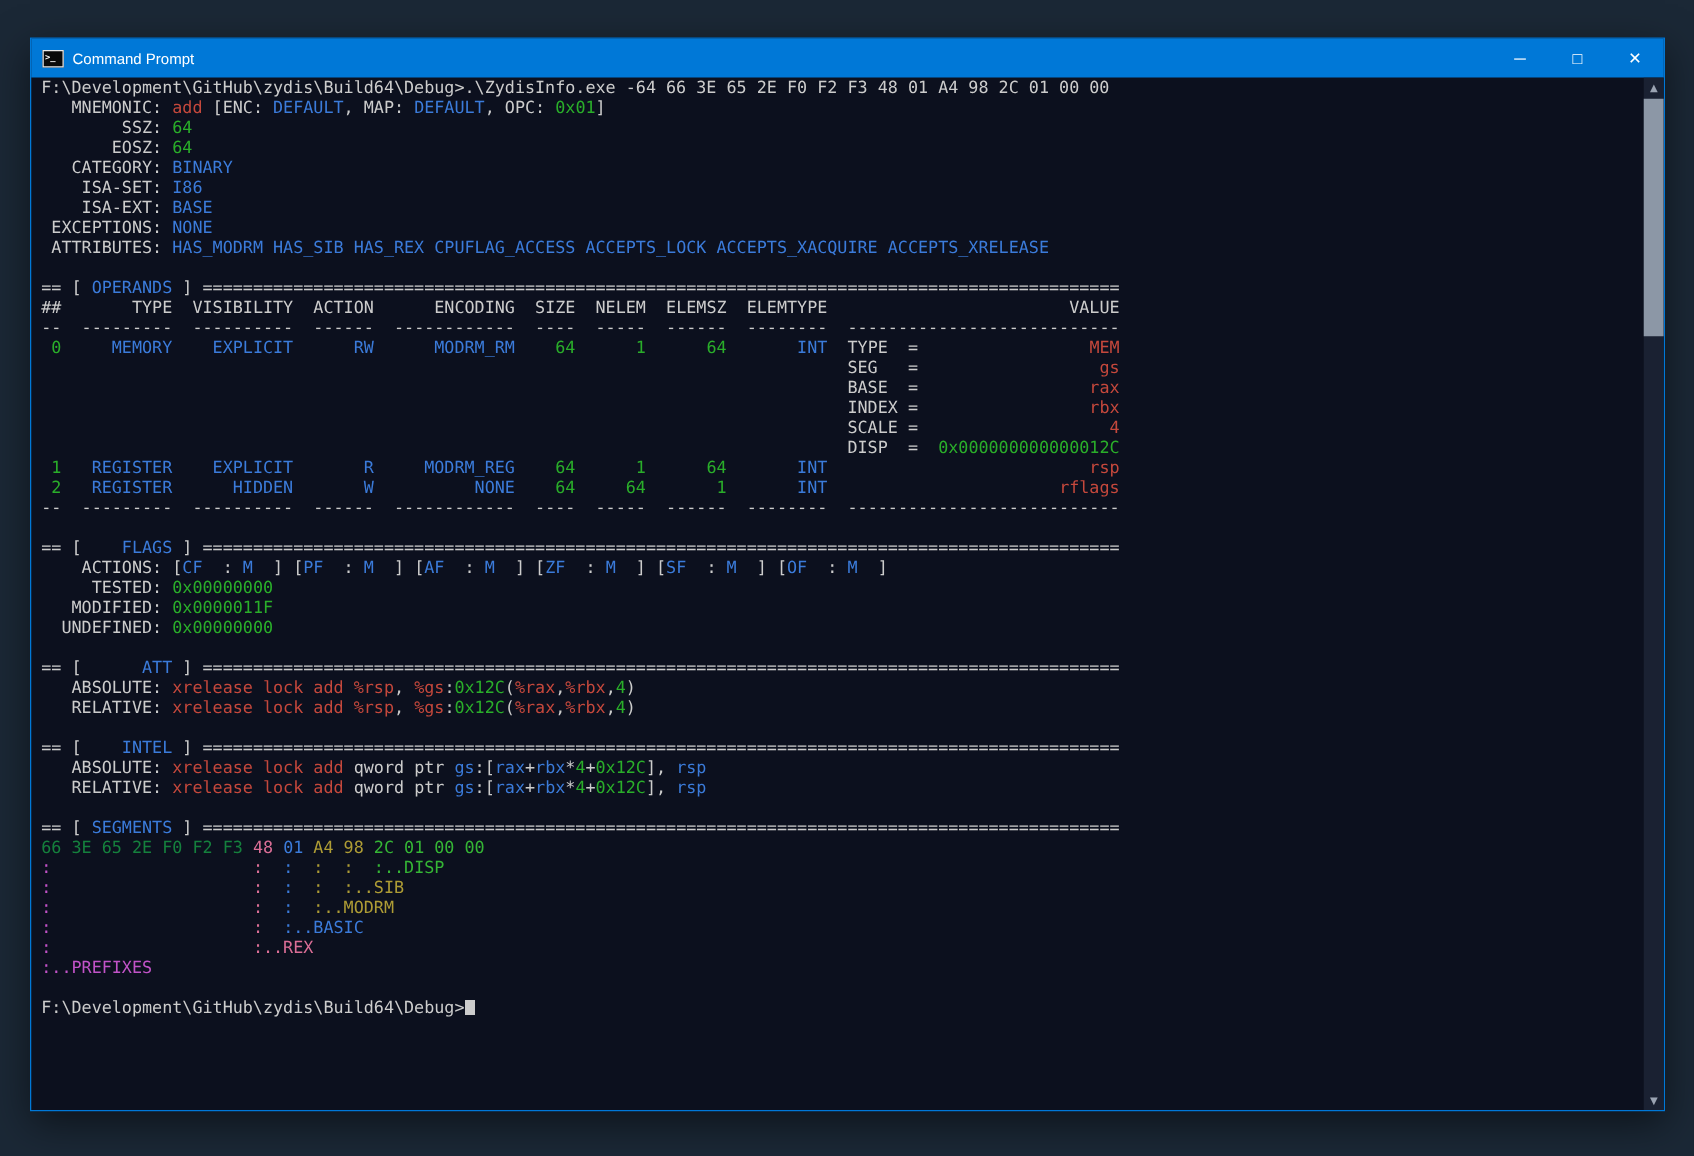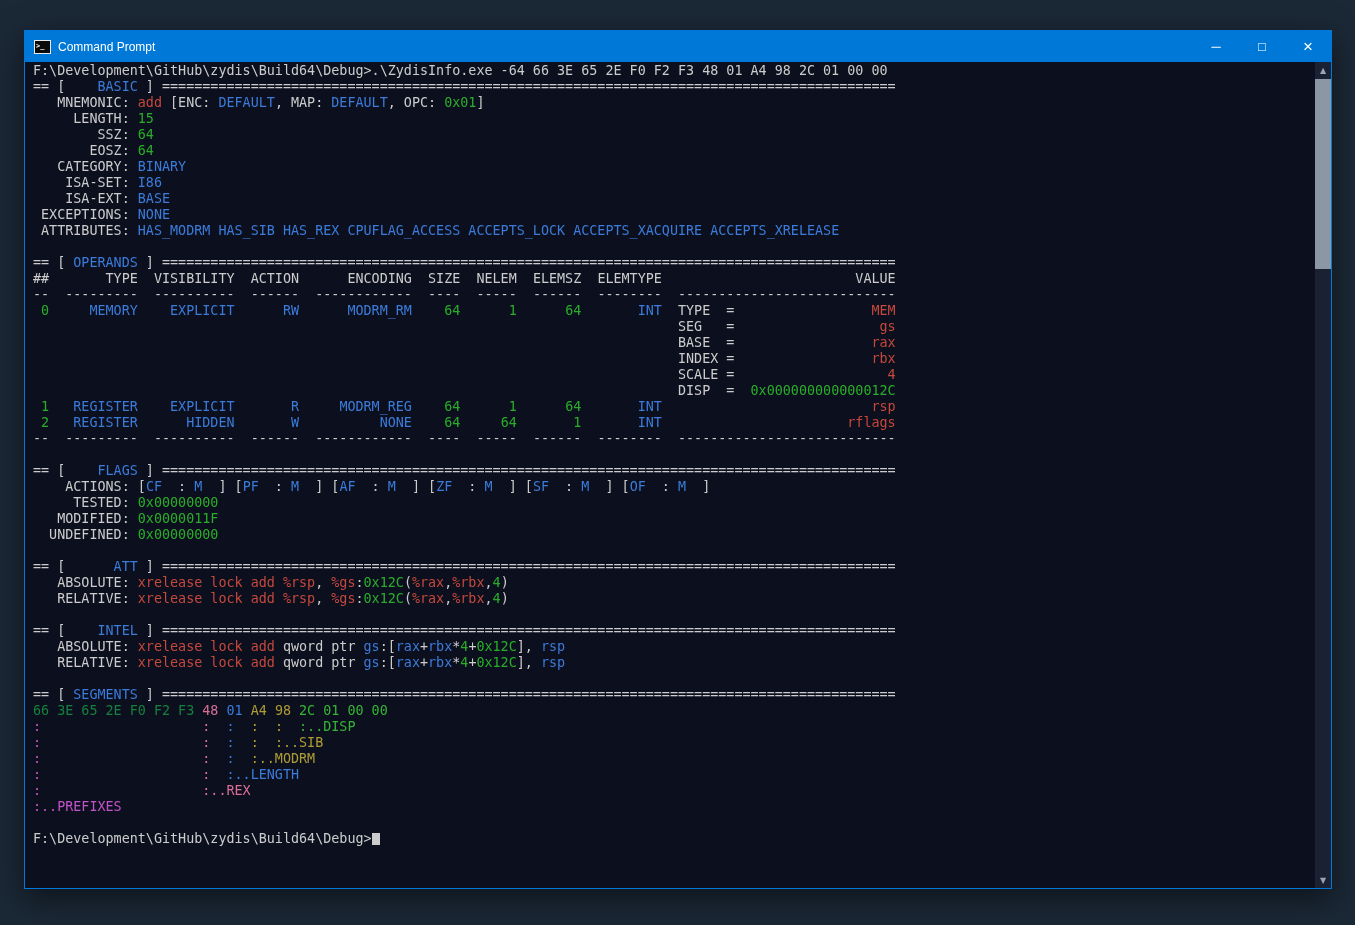--- a/index.html
+++ b/index.html
@@ -39,23 +39,21 @@
           <span>□</span>
         </div>
       <div class="ctrl close">
           <span>×</span>
         </div>
     </div>
   </div>
   <div class="console">
     <div class="content">
         <div class="line"><span style="color: rgb(204, 204, 204);">F:\Development\GitHub\zydis\Build64\Debug&gt;.\ZydisInfo.exe -64 66 3E 65 2E F0 F2 F3 48 01 A4 98 2C 01 00 00</span></div>
-        <div class="line"><span style="color: rgb(204, 204, 204);">== [ </span><span style="color: rgb(59, 123, 218);">   BASIC</span><span style="color: rgb(204, 204, 204);"> ] </span><span style="color: rgb(204, 204, 204);">===========================================================================================</span></div>
         <div class="line"><span style="color: rgb(204, 204, 204);">   MNEMONIC: </span><span style="color: rgb(197, 72, 60);">add</span><span style="color: rgb(204, 204, 204);"> [ENC: </span><span style="color: rgb(59, 123, 218);">DEFAULT</span><span style="color: rgb(204, 204, 204);">, MAP: </span><span style="color: rgb(59, 123, 218);">DEFAULT</span><span style="color: rgb(204, 204, 204);">, OPC: </span><span style="color: rgb(42, 174, 42);">0x01</span><span style="color: rgb(204, 204, 204);">]</span></div>
-        <div class="line"><span style="color: rgb(204, 204, 204);">     LENGTH: </span><span style="color: rgb(42, 174, 42);">15</span></div>
         <div class="line"><span style="color: rgb(204, 204, 204);">        SSZ: </span><span style="color: rgb(42, 174, 42);">64</span></div>
         <div class="line"><span style="color: rgb(204, 204, 204);">       EOSZ: </span><span style="color: rgb(42, 174, 42);">64</span></div>
         <div class="line"><span style="color: rgb(204, 204, 204);">   CATEGORY: </span><span style="color: rgb(59, 123, 218);">BINARY</span></div>
         <div class="line"><span style="color: rgb(204, 204, 204);">    ISA-SET: </span><span style="color: rgb(59, 123, 218);">I86</span></div>
         <div class="line"><span style="color: rgb(204, 204, 204);">    ISA-EXT: </span><span style="color: rgb(59, 123, 218);">BASE</span></div>
         <div class="line"><span style="color: rgb(204, 204, 204);"> EXCEPTIONS: </span><span style="color: rgb(59, 123, 218);">NONE</span></div>
         <div class="line"><span style="color: rgb(204, 204, 204);"> ATTRIBUTES: </span><span style="color: rgb(59, 123, 218);">HAS_MODRM HAS_SIB HAS_REX CPUFLAG_ACCESS ACCEPTS_LOCK ACCEPTS_XACQUIRE ACCEPTS_XRELEASE</span></div>
         <div class="line"></div>
         <div class="line"><span style="color: rgb(204, 204, 204);">== [ </span><span style="color: rgb(59, 123, 218);">OPERANDS</span><span style="color: rgb(204, 204, 204);"> ] </span><span style="color: rgb(204, 204, 204);">===========================================================================================</span></div>
         <div class="line"><span style="color: rgb(204, 204, 204);">##</span>       <span style="color: rgb(204, 204, 204);">TYPE</span>  <span style="color: rgb(204, 204, 204);">VISIBILITY</span>  <span style="color: rgb(204, 204, 204);">ACTION</span>      <span style="color: rgb(204, 204, 204);">ENCODING</span>  <span style="color: rgb(204, 204, 204);">SIZE</span>  <span style="color: rgb(204, 204, 204);">NELEM</span>  <span style="color: rgb(204, 204, 204);">ELEMSZ</span>  <span style="color: rgb(204, 204, 204);">ELEMTYPE</span>                        <span style="color: rgb(204, 204, 204);">VALUE</span></div>
@@ -82,21 +80,21 @@
         <div class="line"></div>
         <div class="line"><span style="color: rgb(204, 204, 204);">== [ </span><span style="color: rgb(59, 123, 218);">   INTEL</span><span style="color: rgb(204, 204, 204);"> ] </span><span style="color: rgb(204, 204, 204);">===========================================================================================</span></div>
         <div class="line"><span style="color: rgb(204, 204, 204);">   ABSOLUTE: </span><span style="color: rgb(197, 72, 60);">xrelease lock add</span><span style="color: rgb(204, 204, 204);"> qword ptr </span><span style="color: rgb(59, 123, 218);">gs</span><span style="color: rgb(204, 204, 204);">:[</span><span style="color: rgb(59, 123, 218);">rax</span><span style="color: rgb(204, 204, 204);">+</span><span style="color: rgb(59, 123, 218);">rbx</span><span style="color: rgb(204, 204, 204);">*</span><span style="color: rgb(42, 174, 42);">4</span><span style="color: rgb(204, 204, 204);">+</span><span style="color: rgb(42, 174, 42);">0x12C</span><span style="color: rgb(204, 204, 204);">], </span><span style="color: rgb(59, 123, 218);">rsp</span></div>
         <div class="line"><span style="color: rgb(204, 204, 204);">   RELATIVE: </span><span style="color: rgb(197, 72, 60);">xrelease lock add</span><span style="color: rgb(204, 204, 204);"> qword ptr </span><span style="color: rgb(59, 123, 218);">gs</span><span style="color: rgb(204, 204, 204);">:[</span><span style="color: rgb(59, 123, 218);">rax</span><span style="color: rgb(204, 204, 204);">+</span><span style="color: rgb(59, 123, 218);">rbx</span><span style="color: rgb(204, 204, 204);">*</span><span style="color: rgb(42, 174, 42);">4</span><span style="color: rgb(204, 204, 204);">+</span><span style="color: rgb(42, 174, 42);">0x12C</span><span style="color: rgb(204, 204, 204);">], </span><span style="color: rgb(59, 123, 218);">rsp</span></div>
         <div class="line"></div>
         <div class="line"><span style="color: rgb(204, 204, 204);">== [ </span><span style="color: rgb(59, 123, 218);">SEGMENTS</span><span style="color: rgb(204, 204, 204);"> ] </span><span style="color: rgb(204, 204, 204);">===========================================================================================</span></div>
         <div class="line"><span style="color: #15803d;">66 3E 65 2E F0 F2 F3</span> <span style="color: rgb(219, 110, 150);">48</span> <span style="color: rgb(59, 123, 218); text-align: right;">01</span> <span style="color: rgb(174, 156, 53);">A4</span> <span style="color: rgb(174, 156, 53); text-align: center;">98</span> <span style="color: rgb(53, 181, 53);">2C 01 00 00</span></div>
         <div class="line"><span style="color: rgb(194, 83, 200);">:</span>                    <span style="color: rgb(219, 110, 150);">:</span>  <span style="color: rgb(59, 123, 218);">:</span>  <span style="color: rgb(174, 156, 53);">:</span>  <span style="color: rgb(174, 156, 53);">:</span>  <span style="color: rgb(53, 181, 53);">:..DISP</span></div>
         <div class="line"><span style="color: rgb(194, 83, 200);">:</span>                    <span style="color: rgb(219, 110, 150);">:</span>  <span style="color: rgb(59, 123, 218);">:</span>  <span style="color: rgb(174, 156, 53);">:</span>  <span style="color: rgb(174, 156, 53);">:..SIB</span></div>
         <div class="line"><span style="color: rgb(194, 83, 200);">:</span>                    <span style="color: rgb(219, 110, 150);">:</span>  <span style="color: rgb(59, 123, 218);">:</span>  <span style="color: rgb(174, 156, 53);">:..MODRM</span></div>
-        <div class="line"><span style="color: rgb(194, 83, 200);">:</span>                    <span style="color: rgb(219, 110, 150);">:</span>  <span style="color: rgb(59, 123, 218);">:..LENGTH</span></div>
+        <div class="line"><span style="color: rgb(194, 83, 200);">:</span>                    <span style="color: rgb(219, 110, 150);">:</span>  <span style="color: rgb(59, 123, 218);">:..BASIC</span></div>
         <div class="line"><span style="color: rgb(194, 83, 200);">:</span>                    <span style="color: rgb(219, 110, 150);">:..REX</span></div>
         <div class="line"><span style="color: rgb(194, 83, 200);">:..PREFIXES</span></div>
         <div class="line"></div>
         <div class="line"><span style="color: rgb(204, 204, 204);">F:\Development\GitHub\zydis\Build64\Debug&gt;</span><span class="cursor"></span></div>
       </div>
     <div class="scrollbar">
       <div class="sbbtn sbup">
           <span>▲</span>
         </div>
       <div class="sbthumb"></div>

